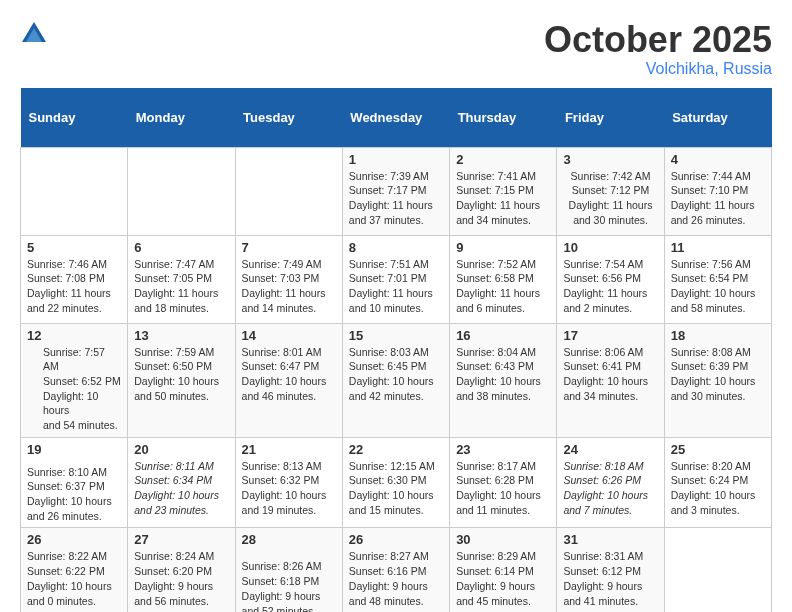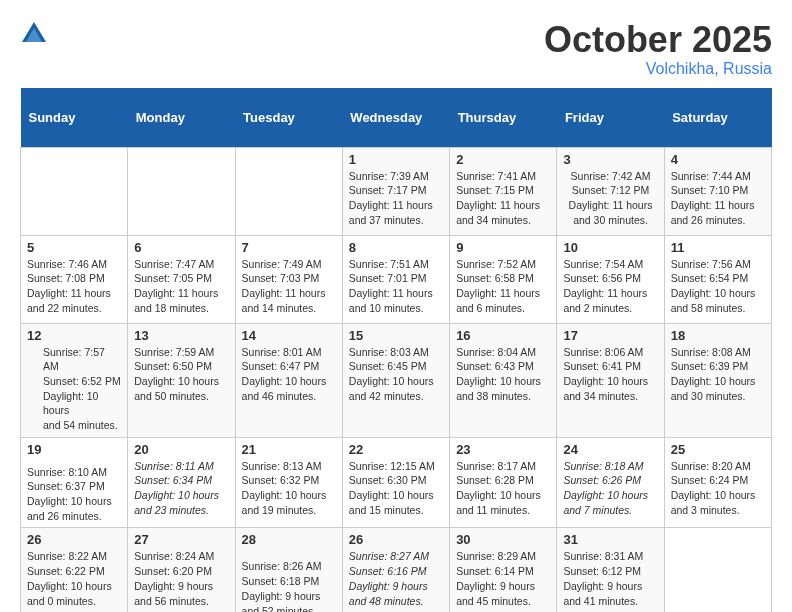--- a/index.html
+++ b/index.html
@@ -316,21 +316,21 @@
         </td>
         <td>
           <div class="day-number">28</div>
           <div class="day-info" style="white-space: pre-line; margin-top: 12px;">Sunrise: 8:26 AM
 Sunset: 6:18 PM
 Daylight: 9 hours
 and 52 minutes.</div>
         </td>
         <td>
           <div class="day-number">26</div>
-          <div class="day-info" style="white-space: pre-line; font-style: italic;">Sunrise: 8:27 AM
+          <div class="day-info" style="white-space: pre-line;">Sunrise: 8:27 AM
 Sunset: 6:16 PM
 Daylight: 9 hours
 and 48 minutes.</div>
         </td>
         <td>
           <div class="day-number">30</div>
           <div class="day-info" style="white-space: pre-line;">Sunrise: 8:29 AM
 Sunset: 6:14 PM
 Daylight: 9 hours
 and 45 minutes.</div>

